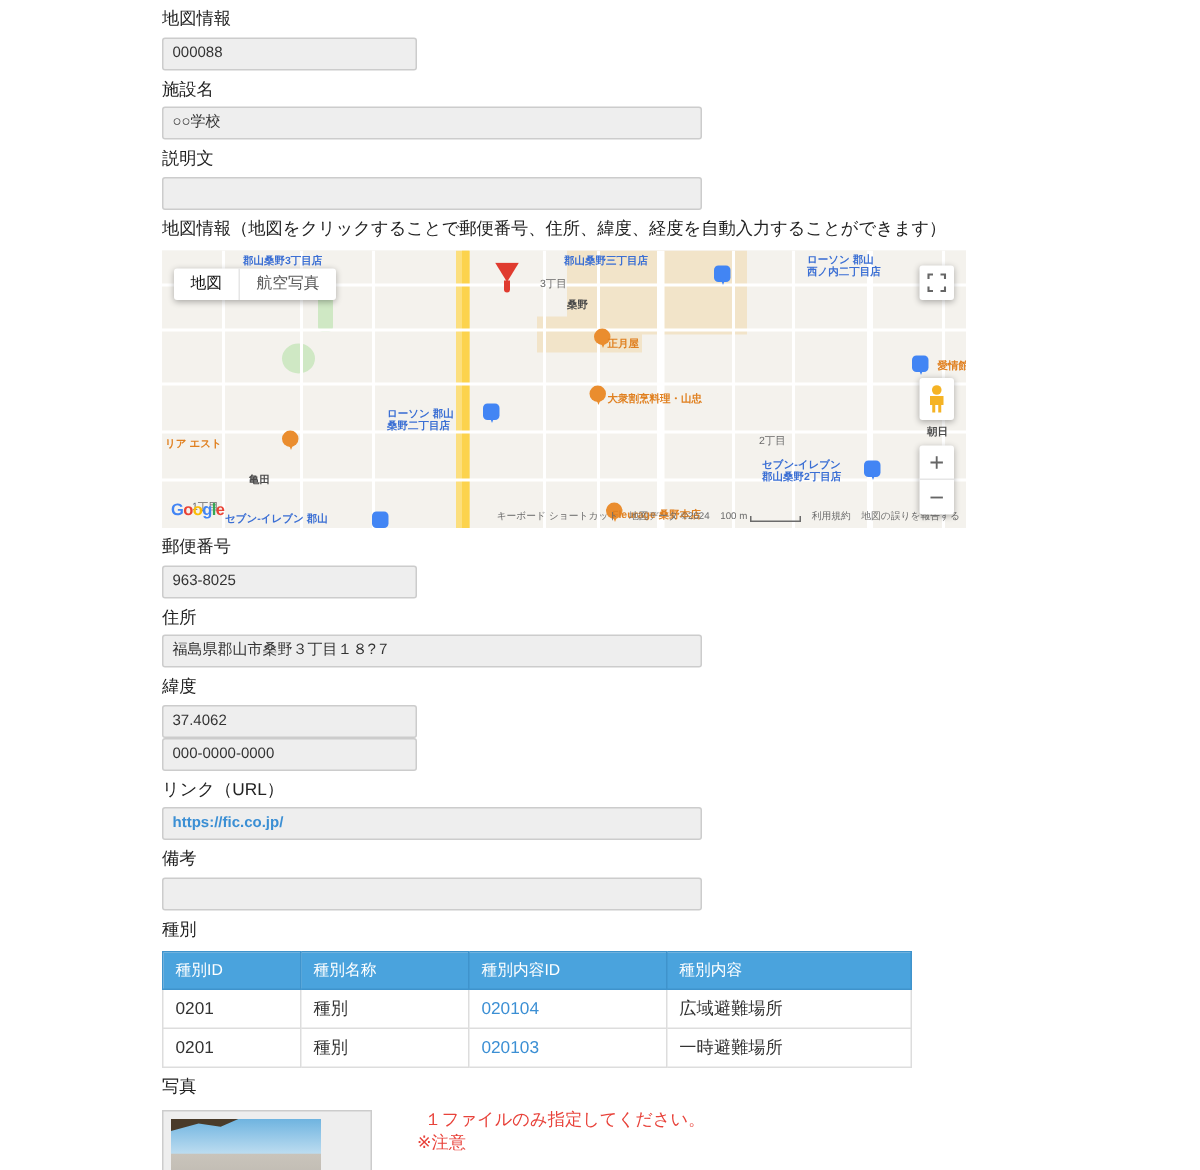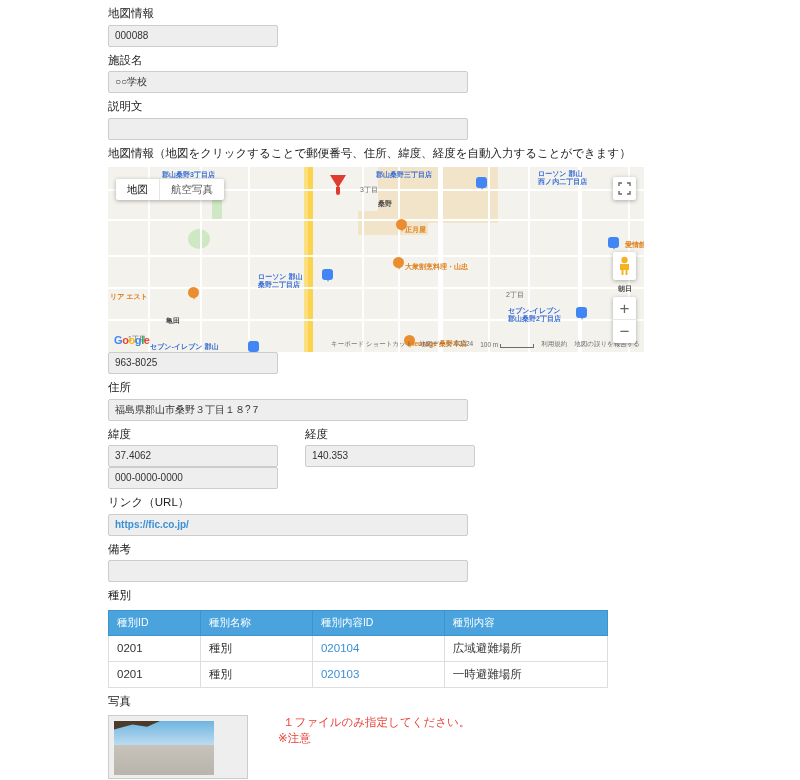--- a/index.html
+++ b/index.html
@@ -346,36 +346,33 @@
             <span>100 m</span>
             <span class="bar"></span>
           </span>
           <span>利用規約</span>
           <span>地図の誤りを報告する</span>
         </div>
       </div>
     </div>
 
     <div class="field">
+      <span class="label">郵便番号</span>
       <div class="input w-short">963-8025</div>
     </div>
 
     <div class="field">
       <span class="label">住所</span>
       <div class="input w-full">福島県郡山市桑野３丁目１８?７</div>
     </div>
 
     <div class="row2">
       <div class="col">
         <span class="label">緯度</span>
         <div class="input w-half num">37.4062</div>
-      </div>
-      <div class="col">
-        <span class="label">経度</span>
-        <div class="input w-half num">140.353</div>
       </div>
     </div>
 
     <div class="field">
       <div class="input w-short">000-0000-0000</div>
     </div>
 
     <div class="field">
       <span class="label">リンク（URL）</span>
       <div class="input w-full link">https://fic.co.jp/</div>

